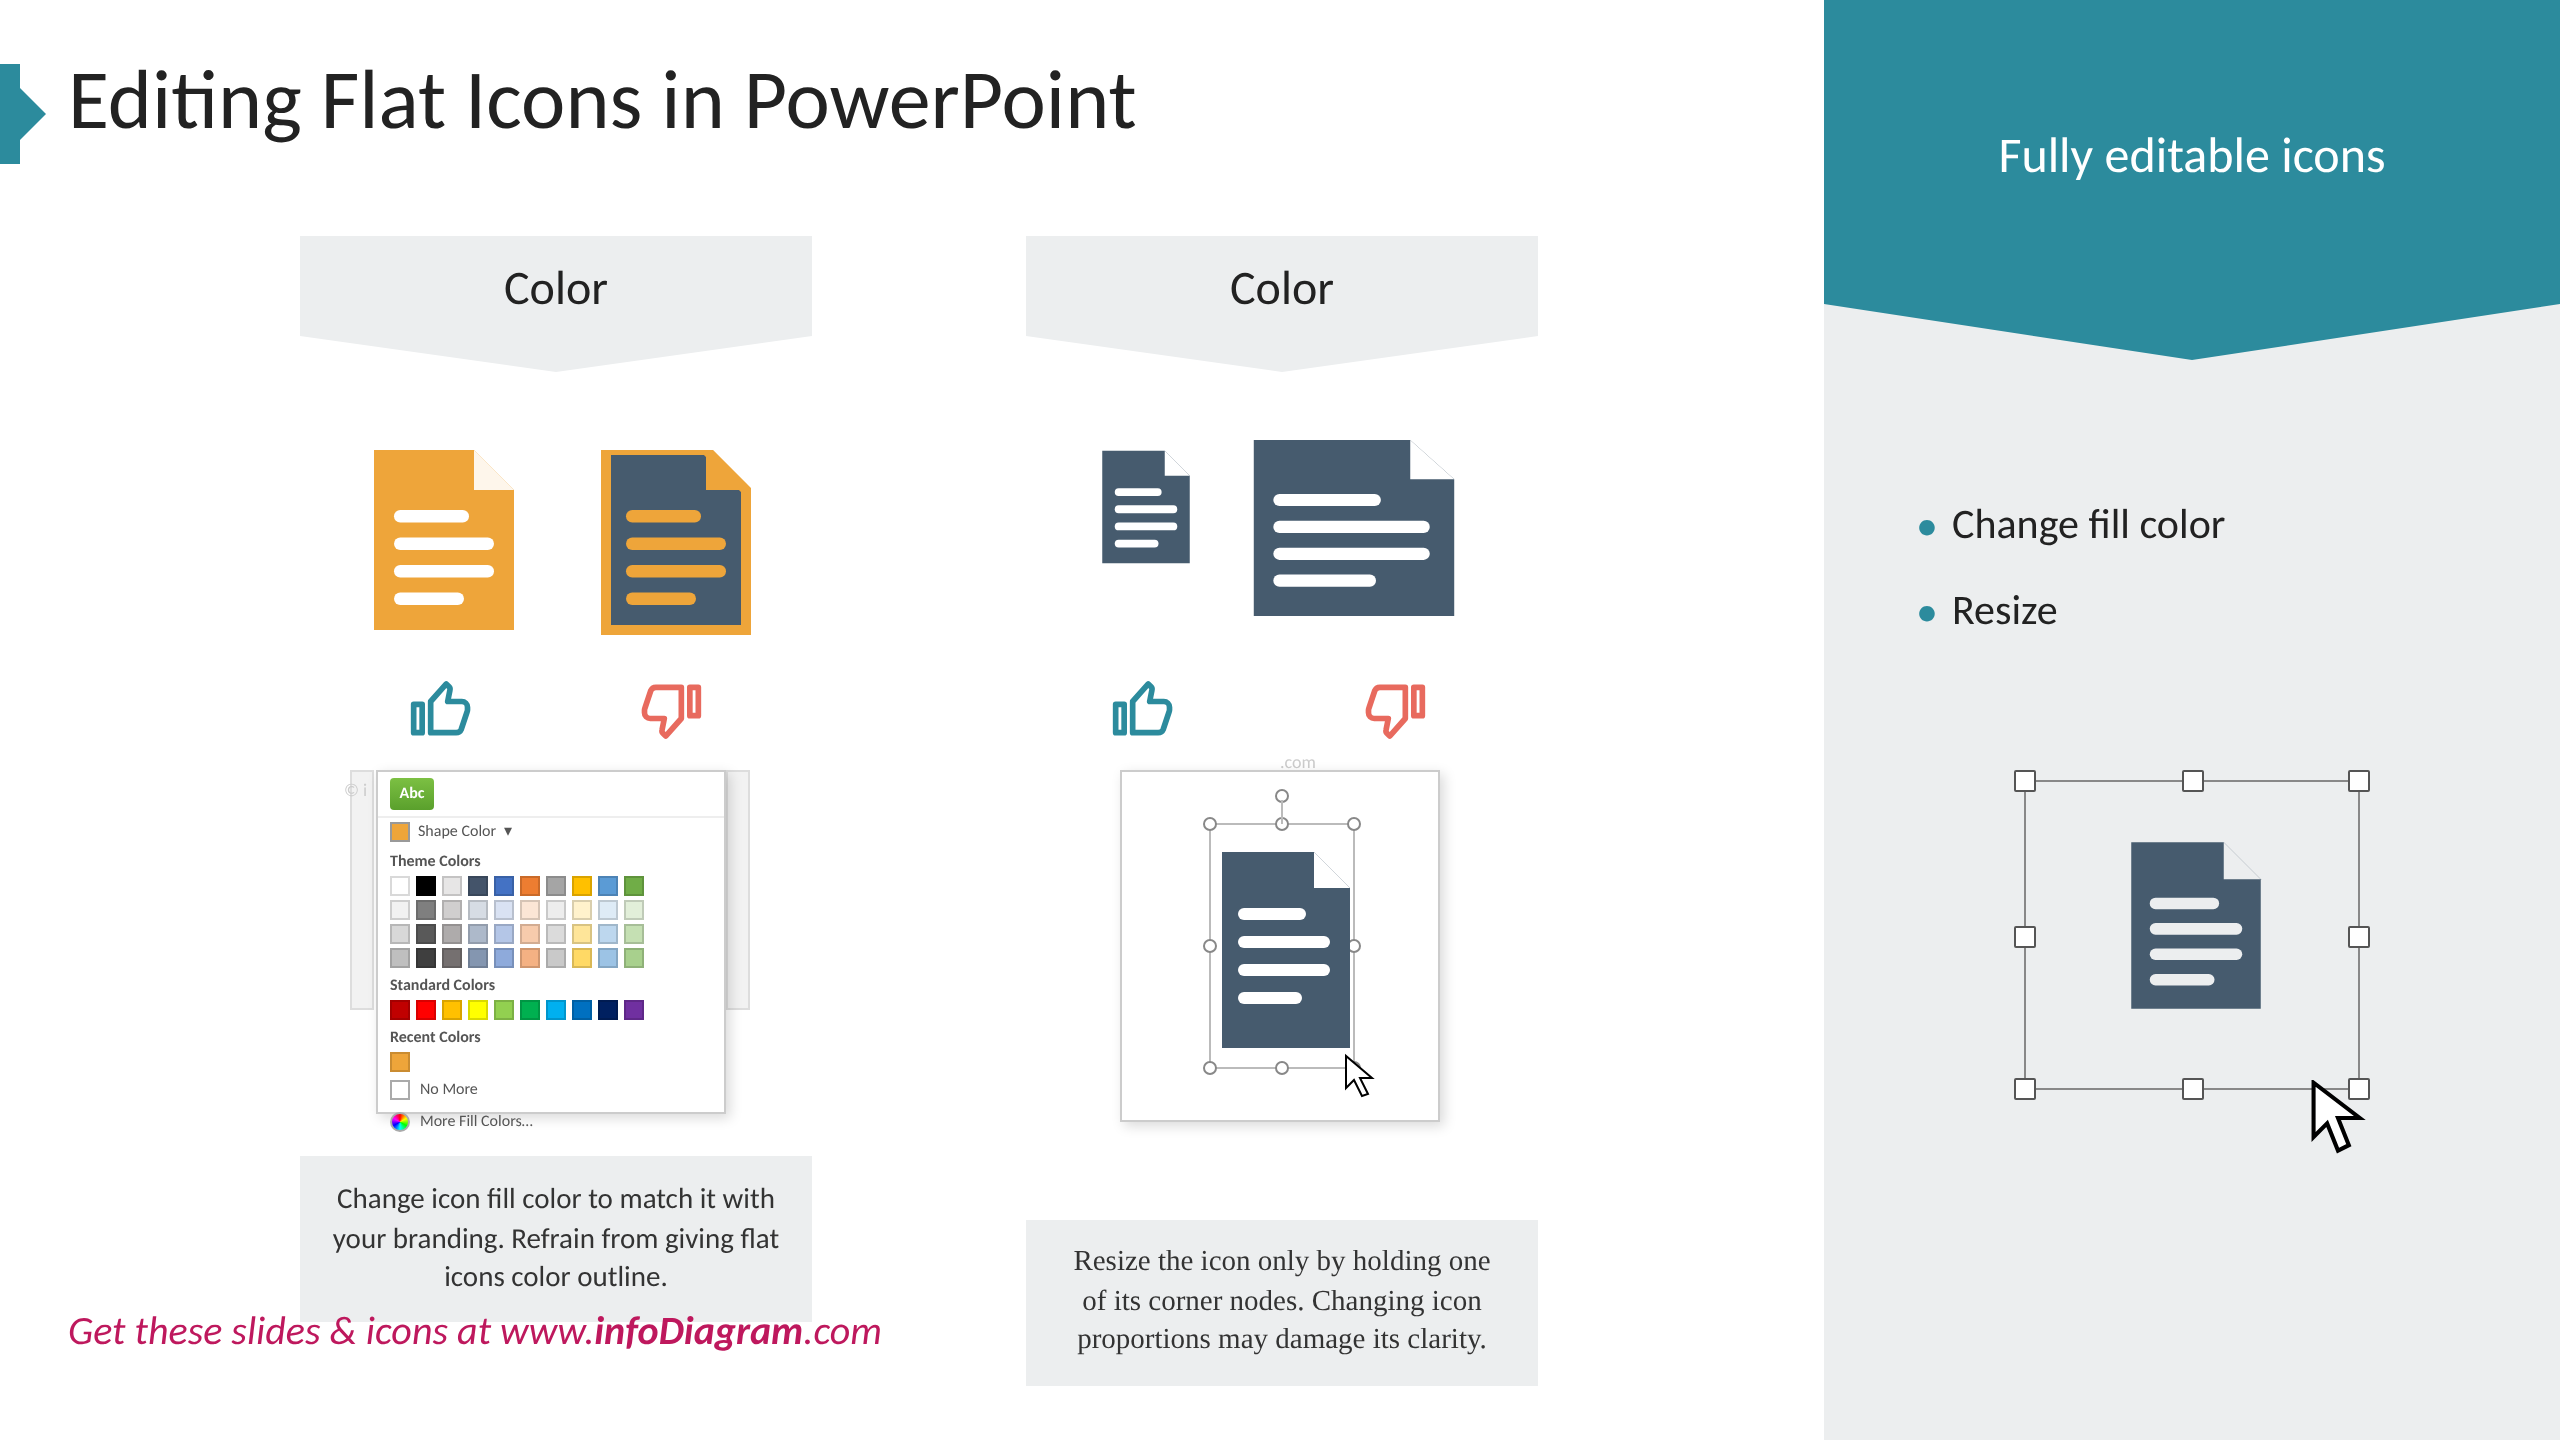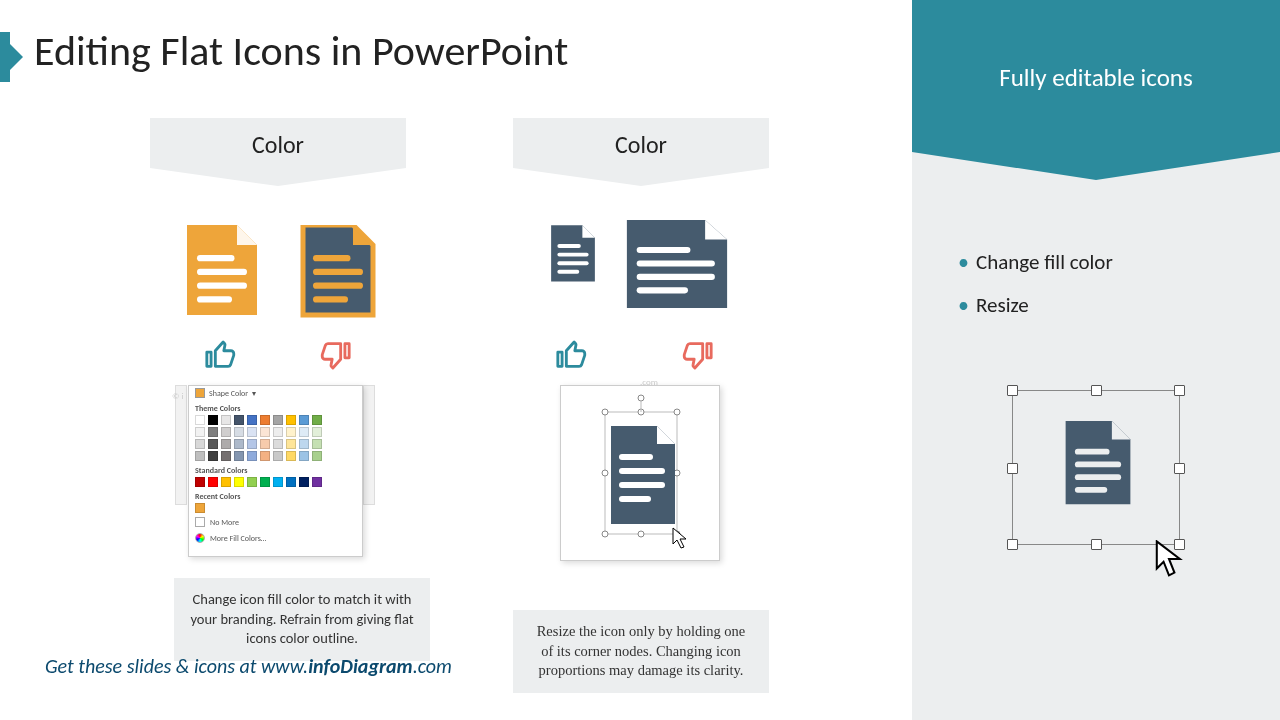--- a/index.html
+++ b/index.html
@@ -8,23 +8,23 @@
   .accent-bar { position: absolute; left: 0; top: 32px; width: 10px; height: 50px; background: #2c8b9d; }
   .accent-arrow { position: absolute; left: 10px; top: 44px; width: 0; height: 0; border-top: 13px solid transparent; border-bottom: 13px solid transparent; border-left: 13px solid #2c8b9d; }
   .title { position: absolute; left: 34px; top: 25px; font-size: 42px; font-weight: 400; color: #222; }
   .col-header { position: absolute; background: #eceeef; text-align: center; padding-top: 12px; font-size: 24px; color: #222; width: 256px; height: 50px; }
   .col-header.color { left: 150px; top: 118px; }
   .col-header.size { left: 513px; top: 118px; }
   .chevron { position: absolute; width: 0; height: 0; border-left: 128px solid transparent; border-right: 128px solid transparent; border-top: 18px solid #eceeef; }
   .chevron.color { left: 150px; top: 168px; }
   .chevron.size { left: 513px; top: 168px; }
   .desc-box { position: absolute; background: #eceeef; padding: 12px 16px; font-size: 14.5px; color: #333; width: 256px; line-height: 1.35; text-align: center; }
-  .desc-box.color { left: 150px; top: 578px; margin-left: 24px; }
+  .desc-box.color { left: 150px; top: 578px; }
   .desc-box.size { left: 513px; top: 610px; font-family: Liberation Serif, serif; }
-  .footer { position: absolute; left: 34px; bottom: 14px; font-size: 20px; color: #0c4a6e; font-style: italic; margin-left: 11px; }
+  .footer { position: absolute; left: 34px; bottom: 14px; font-size: 20px; color: #be185d; font-style: italic; }
   .footer b { font-weight: 700; font-style: italic; }
   
   .sidebar-bg { position: absolute; right: 0; top: 0; width: 368px; height: 720px; background: #eceeef; }
   .sidebar-top { position: absolute; right: 0; top: 0; width: 368px; height: 152px; background: #2c8b9d; }
   .sidebar-chev { position: absolute; right: 0; top: 152px; width: 0; height: 0; border-left: 184px solid transparent; border-right: 184px solid transparent; border-top: 28px solid #2c8b9d; }
   .sidebar-title { position: absolute; right: 0; top: 62px; width: 368px; text-align: center; font-size: 25px; color: #fff; }
   .bullets { position: absolute; right: 0; top: 250px; width: 340px; padding-left: 18px; }
   .bullets li { list-style: none; font-size: 21px; color: #222; margin-bottom: 18px; line-height: 1.2; position: relative; padding-left: 18px; }
   .bullets li::before { content: "•"; color: #2c8b9d; position: absolute; left: 0; font-size: 22px; }
   
@@ -112,20 +112,23 @@
     </svg>
   <svg class="thumb" style="left:678px; top:338px;" width="38" height="34" viewBox="0 0 24 24">
       <path fill="none" stroke="#e86a5e" stroke-width="2" stroke-linejoin="round" d="M22 4h-3v10h3V4zM3 13c0 1.1.9 2 2 2h5l-.8 4c-.1.4 0 .9.3 1.2l1 1L16 15V4H7c-.8 0-1.5.5-1.8 1.2l-2 6c-.1.3-.2.5-.2.8z"></path>
     </svg>
 
   <div class="ribbon-left"></div>
   <div class="ribbon-right"></div>
   <div class="ribbon-a">A</div>
   <div class="watermark">© i</div>
   <div class="shape-fill-panel">
+    <div class="sfp-head">
+      <span class="sfp-abc">Abc</span>
+    </div>
     <div class="sfp-dd">
       <span style="width:10px;height:10px;background:#eea53a;border:1px solid #999;display:inline-block"></span>
       <span>Shape Color</span>
       <span>▾</span>
     </div>
     <div class="sfp-section">Theme Colors</div>
     <div class="swatch-row">
       <div class="sw" style="background:#fff"></div>
         <div class="sw" style="background:#000"></div>
         <div class="sw" style="background:#e7e6e6"></div>

